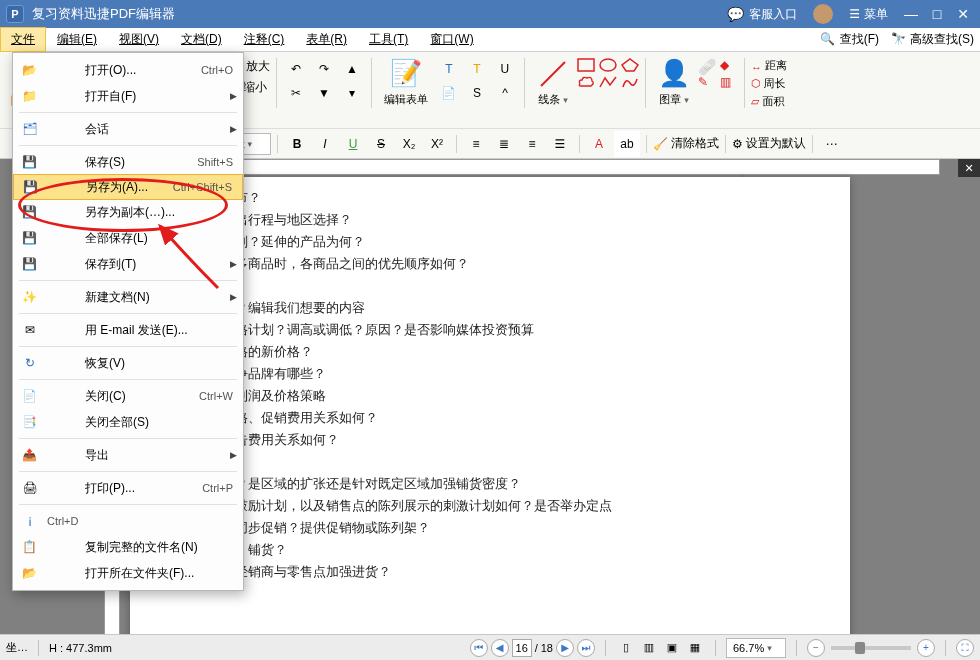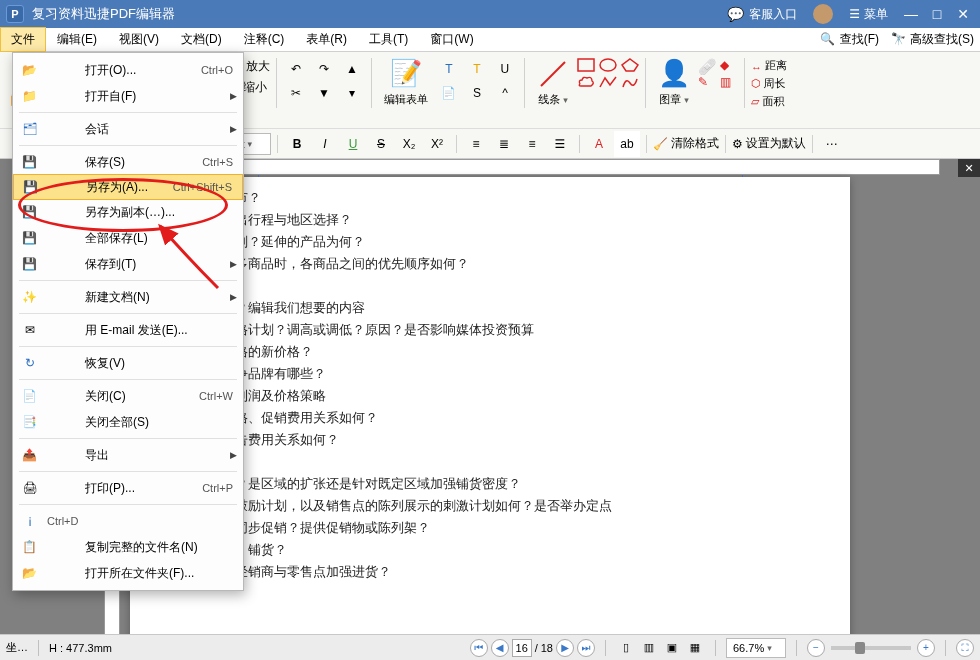--- a/index.html
+++ b/index.html
@@ -5,21 +5,21 @@
   * { margin: 0; padding: 0; box-sizing: border-box; font-family: "Microsoft YaHei", sans-serif; }
   body { width: 980px; height: 660px; background: #fff; overflow: hidden; position: relative; font-size: 12px; }
   .titlebar { height: 28px; background: #4a7ab8; color: #fff; display: flex; align-items: center; padding: 0 6px; }
   .titlebar .logo { width: 18px; height: 18px; background: #3a6aa8; border-radius: 3px; display:flex;align-items:center;justify-content:center;font-weight:bold;font-size:11px;color:#fff;border:1px solid #6a9ad8; }
   .titlebar .title { margin-left: 8px; font-size: 13px; }
   .titlebar .spacer { flex: 1; }
   .titlebar .titem { display:flex; align-items:center; gap:4px; margin: 0 8px; font-size:12px; }
   .titlebar .avatar { width:20px;height:20px;border-radius:50%;background:#c49a6c; display:inline-block; margin:0 8px;}
   .titlebar .winbtn { width: 22px; text-align:center; margin-left:4px; font-size:14px;}
   .menubar { height: 24px; background: #fff; display:flex; align-items:center; border-bottom:1px solid #d0d0d0; font-size:12px; }
-  .menubar .mitem { padding: 3px 10px; border:1px solid transparent; }
+  .menubar .mitem { padding: 3px 10px; border:1px solid transparent;text-decoration:underline; }
   .menubar .mitem.active { background:#fde9a8; border:1px solid #f0c040; }
   .menubar .mspacer{flex:1;}
   .menubar .ritem { display:flex;align-items:center;gap:3px;padding:2px 6px; }
   .ricon{width:16px;height:16px;display:inline-block;}
   .toolbar { background:#f7f7f3; border-bottom:1px solid #ccc; }
   .toolbar .row { display:flex; align-items:center; padding:3px 6px; gap:2px; }
   .toolbar .row1 { height: 76px; align-items:flex-start; padding-top:6px;}
   .tbtn { width:26px;height:26px;display:flex;align-items:center;justify-content:center;border:1px solid transparent; }
   .sep { width:1px; height:50px; background:#d0d0d0; margin:0 4px; }
   .sep2 { width:1px; height:18px; background:#d0d0d0; margin:0 4px; }
@@ -409,21 +409,21 @@
   <div class="mdiv"></div>
   <div class="mi">
       <span class="micon blu">🗂</span>
       <span class="mlabel">会话</span>
       <span class="marrow">▶</span>
     </div>
   <div class="mdiv"></div>
   <div class="mi">
       <span class="micon blu">💾</span>
       <span class="mlabel">保存(S)</span>
-      <span class="mshort">Ctrl+S</span>
+      <span class="mshort">Shift+S</span>
     </div>
   <div class="mi highlight">
       <span class="micon blu">💾</span>
       <span class="mlabel">另存为(A)...</span>
       <span class="mshort">Ctrl+Shift+S</span>
     </div>
   <div class="mi">
       <span class="micon blu">💾</span>
       <span class="mlabel">另存为副本(…)...</span>
     </div>

